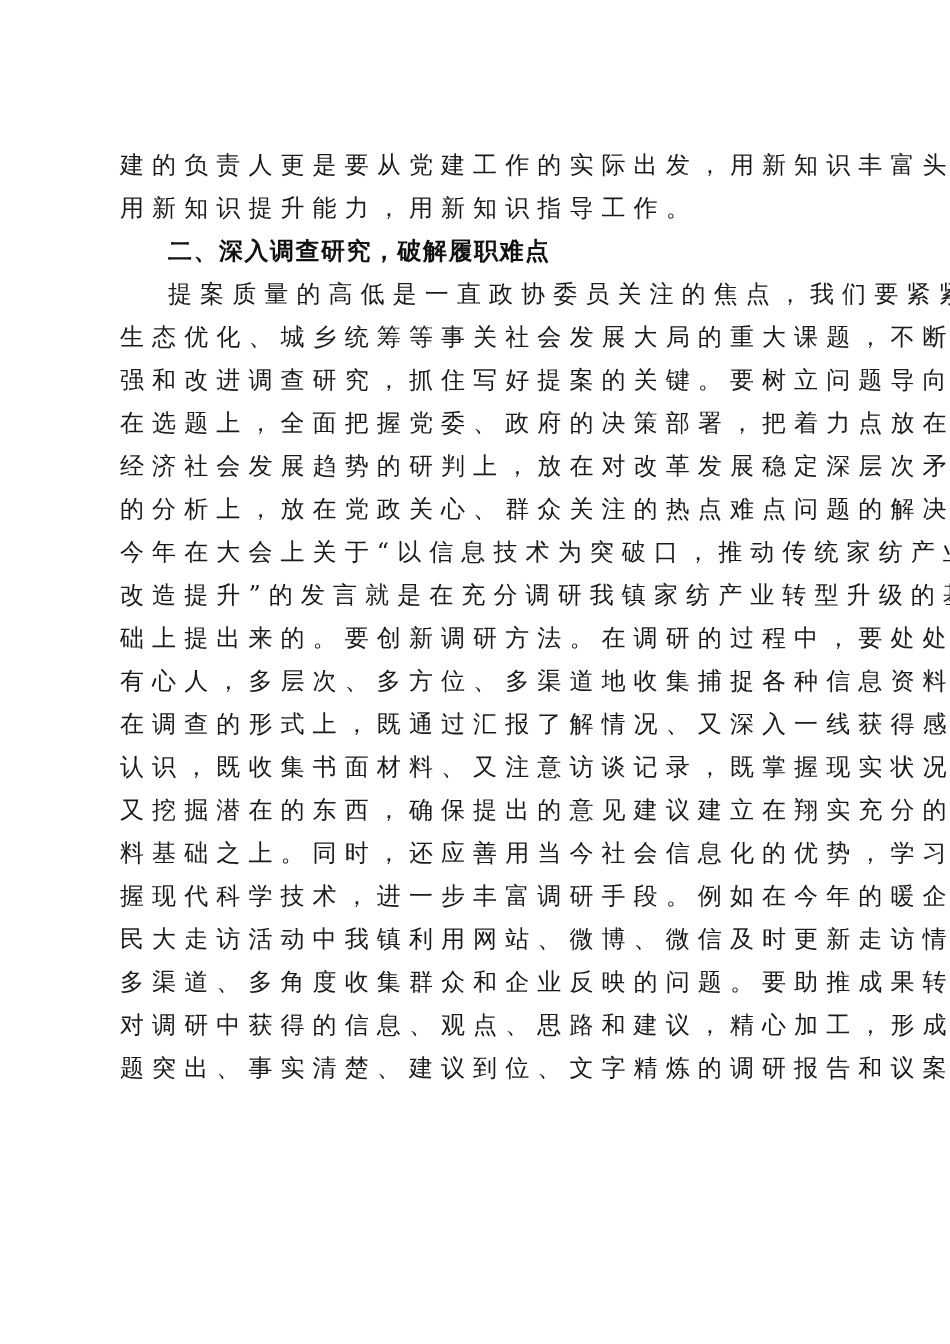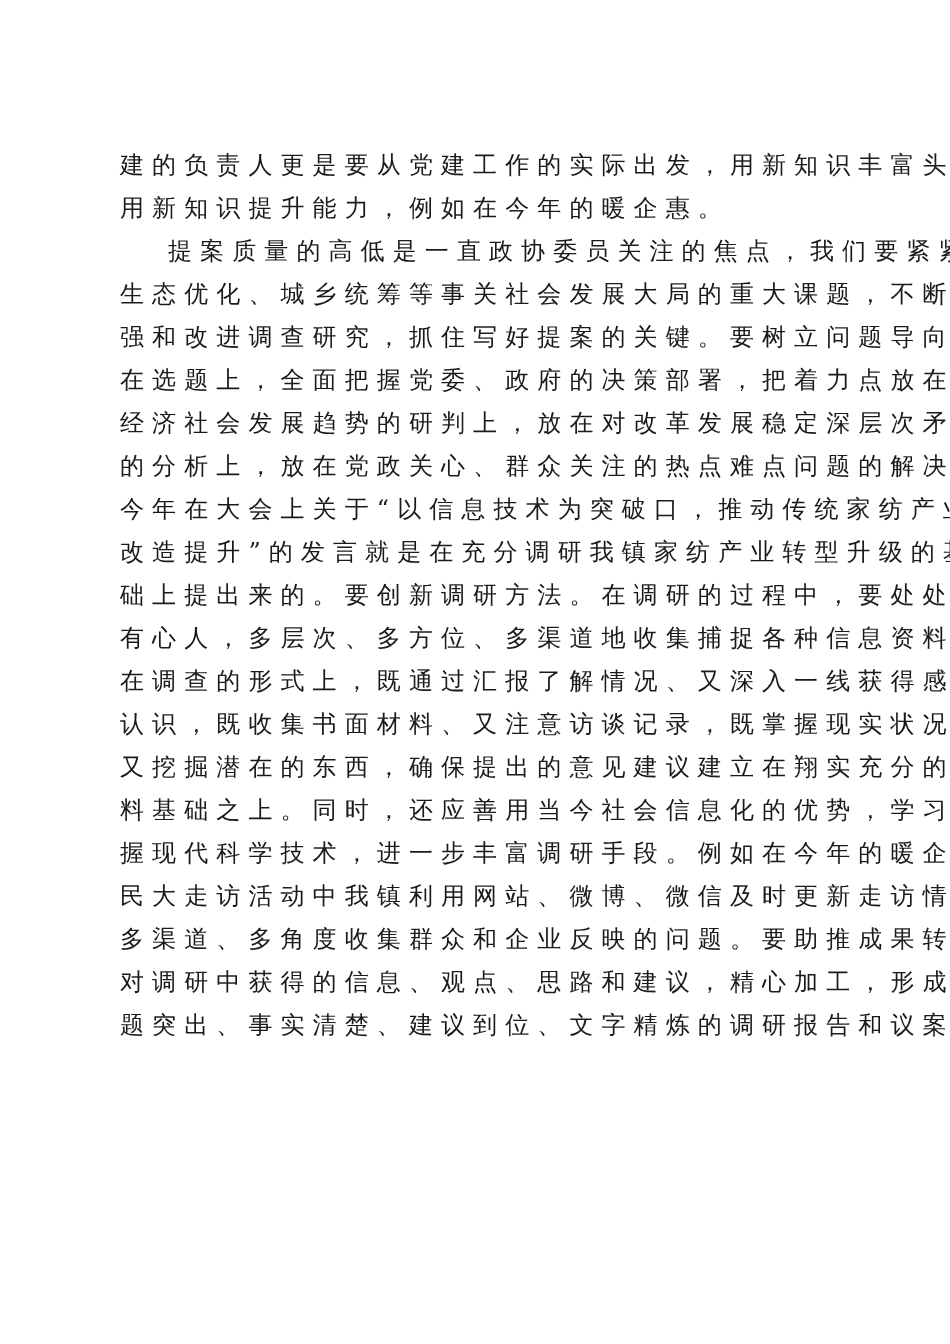--- a/index.html
+++ b/index.html
@@ -22,21 +22,22 @@
     font-family: "DejaVu Sans", "Liberation Sans", sans-serif;
     font-weight: bold; letter-spacing: 1.5px; padding-left: 48px; color: #111;
   }
 </style>
 </head>
 <body>
 
 <div class="page">
   <div class="content">
     <div class="line">建的负责人更是要从党建工作的实际出发，用新知识丰富头脑，</div>
-    <div class="line">用新知识提升能力，例如在今年的暖企惠。</div>
+    <div class="line">用新知识提升能力，用新知识指导工作。</div>
+    <div class="line heading">二、深入调查研究，破解履职难点</div>
     <div class="line indent">提案质量的高低是一直政协委员关注的焦点，我们要紧紧</div>
     <div class="line">生态优化、城乡统筹等事关社会发展大局的重大课题，不断加</div>
     <div class="line">强和改进调查研究，抓住写好提案的关键。要树立问题导向。</div>
     <div class="line">在选题上，全面把握党委、政府的决策部署，把着力点放在对</div>
     <div class="line">经济社会发展趋势的研判上，放在对改革发展稳定深层次矛盾</div>
     <div class="line">的分析上，放在党政关心、群众关注的热点难点问题的解决上。</div>
     <div class="line">今年在大会上关于“以信息技术为突破口，推动传统家纺产业</div>
     <div class="line">改造提升”的发言就是在充分调研我镇家纺产业转型升级的基</div>
     <div class="line">础上提出来的。要创新调研方法。在调研的过程中，要处处做</div>
     <div class="line">有心人，多层次、多方位、多渠道地收集捕捉各种信息资料。</div>

